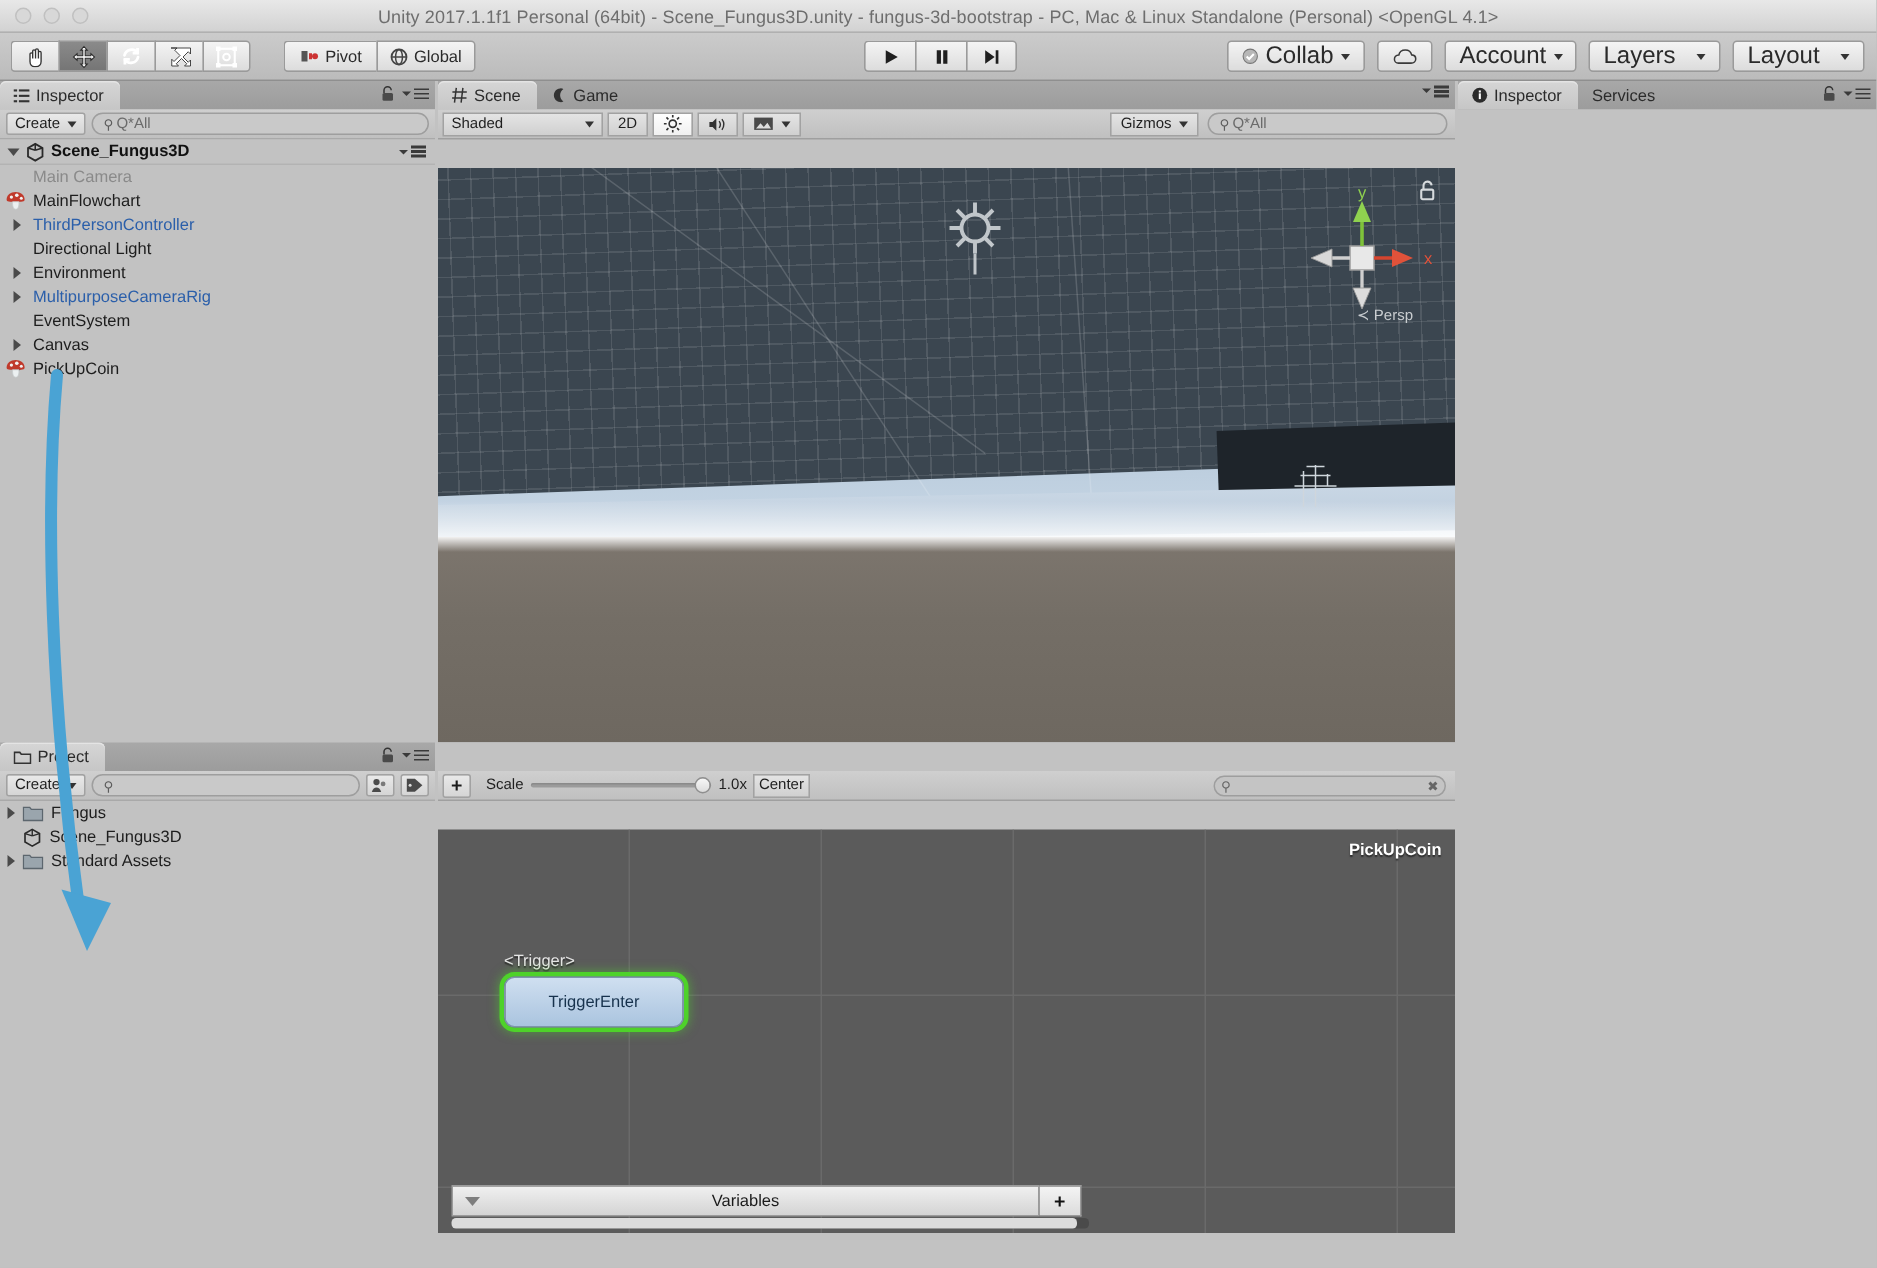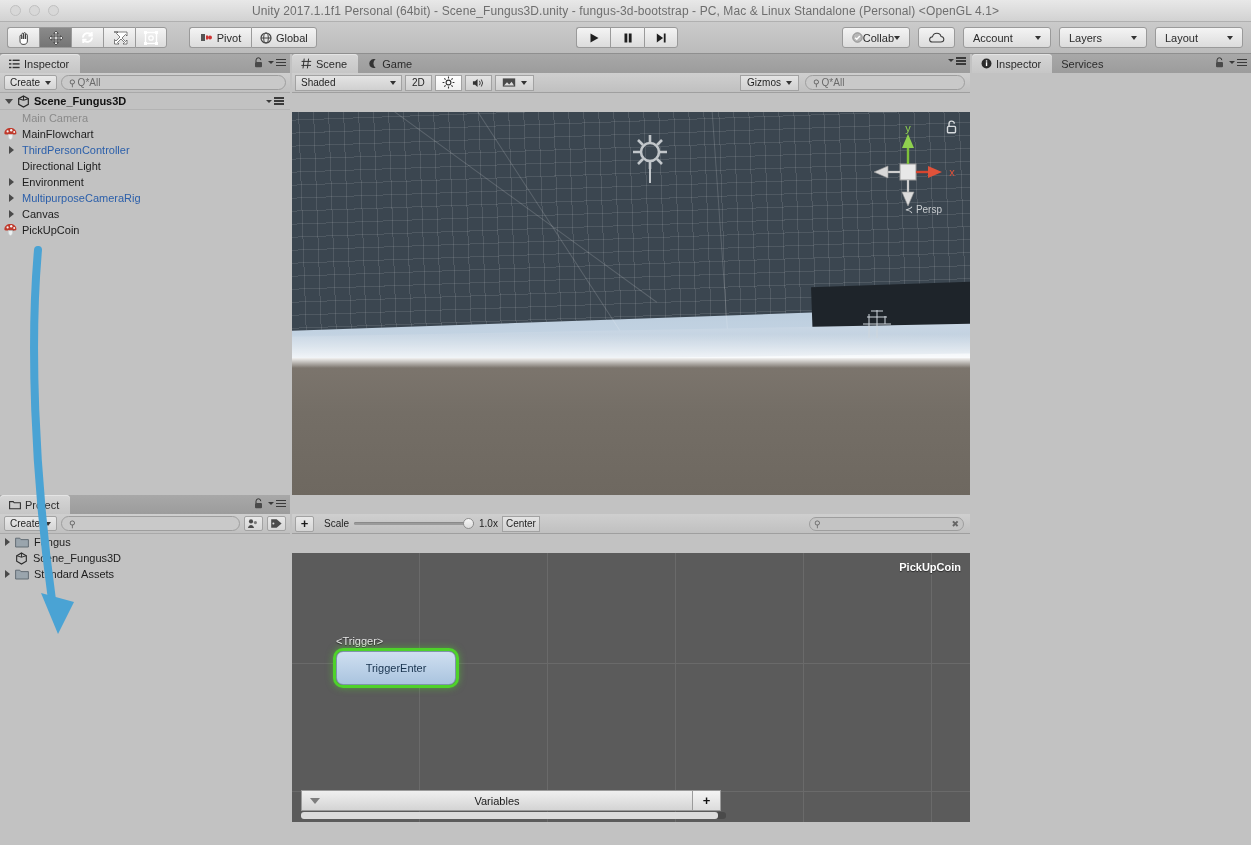--- a/index.html
+++ b/index.html
@@ -51,22 +51,22 @@
   .pivotgroup .tb-btn { min-width:62px; gap:4px; padding:0 8px; }
 
   .playgroup { position:absolute; left:576px; display:flex; }
   .playgroup .tb-btn { min-width:34px; }
 
   .rightgroup { position:absolute; right:8px; display:flex; align-items:center; gap:8px; }
   .rg-btn {
     height:21px; padding:0 9px;
     background:linear-gradient(#f4f4f4,#dcdcdc);
     border:1px solid #9a9a9a; border-radius:3px;
-    display:flex; align-items:center; 
-    color:#2a2a2a; font-size:11px;
+    display:flex; align-items:center; gap:5px;
+    color:#2a2a2a; font-size:16px;
   }
   .caret-d { width:0;height:0;border-left:3.5px solid transparent;border-right:3.5px solid transparent;border-top:4px solid #333; }
   .dd-wide { width:88px; justify-content:space-between; }
 
   
   .panel { position:absolute; background:#c2c2c2; }
   .panel-tabs {
     position:relative; height:19px;
     background:linear-gradient(#a8a8a8,#9c9c9c);
     display:flex; align-items:flex-end;
@@ -497,20 +497,24 @@
             <span class="ind">
               <span class="tri-right"></span>
             </span>
             <span class="hlabel ">Environment</span>
           </div>
           <div class="hrow">
             <span class="ind">
               <span class="tri-right"></span>
             </span>
             <span class="hlabel pref">MultipurposeCameraRig</span>
+          </div>
+          <div class="hrow">
+            <span class="ind"></span>
+            <span class="hlabel ">EventSystem</span>
           </div>
           <div class="hrow">
             <span class="ind">
               <span class="tri-right"></span>
             </span>
             <span class="hlabel ">Canvas</span>
           </div>
           <div class="hrow">
             <svg class="mush" width="15" height="14" viewBox="0 0 15 14">
               <path d="M1.4 6.2C1.4 3 4 1 7.4 1s6 2 6 5.2c0 1-1 1.3-2.4 1.3H3.8C2.4 7.5 1.4 7.2 1.4 6.2z" fill="#c0392b"></path>

